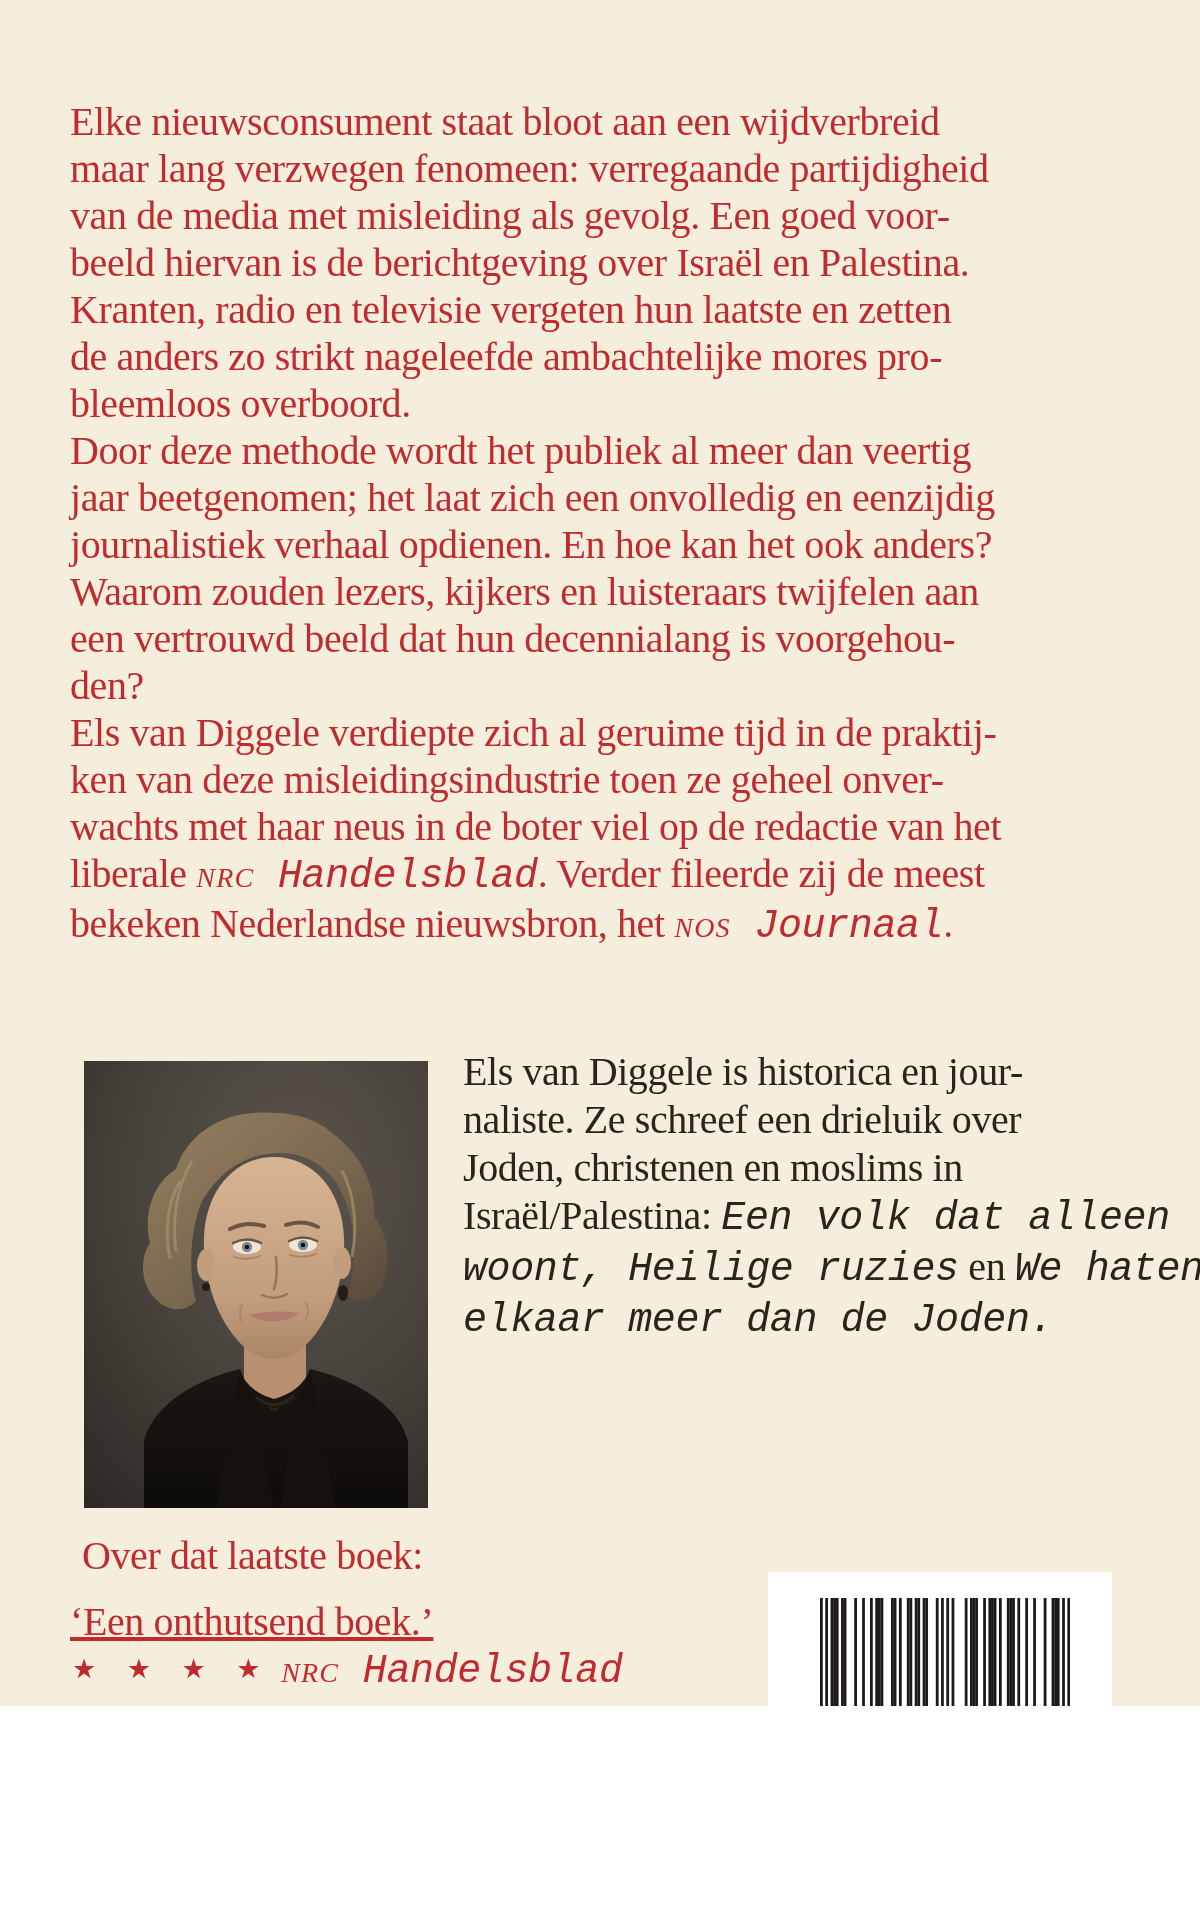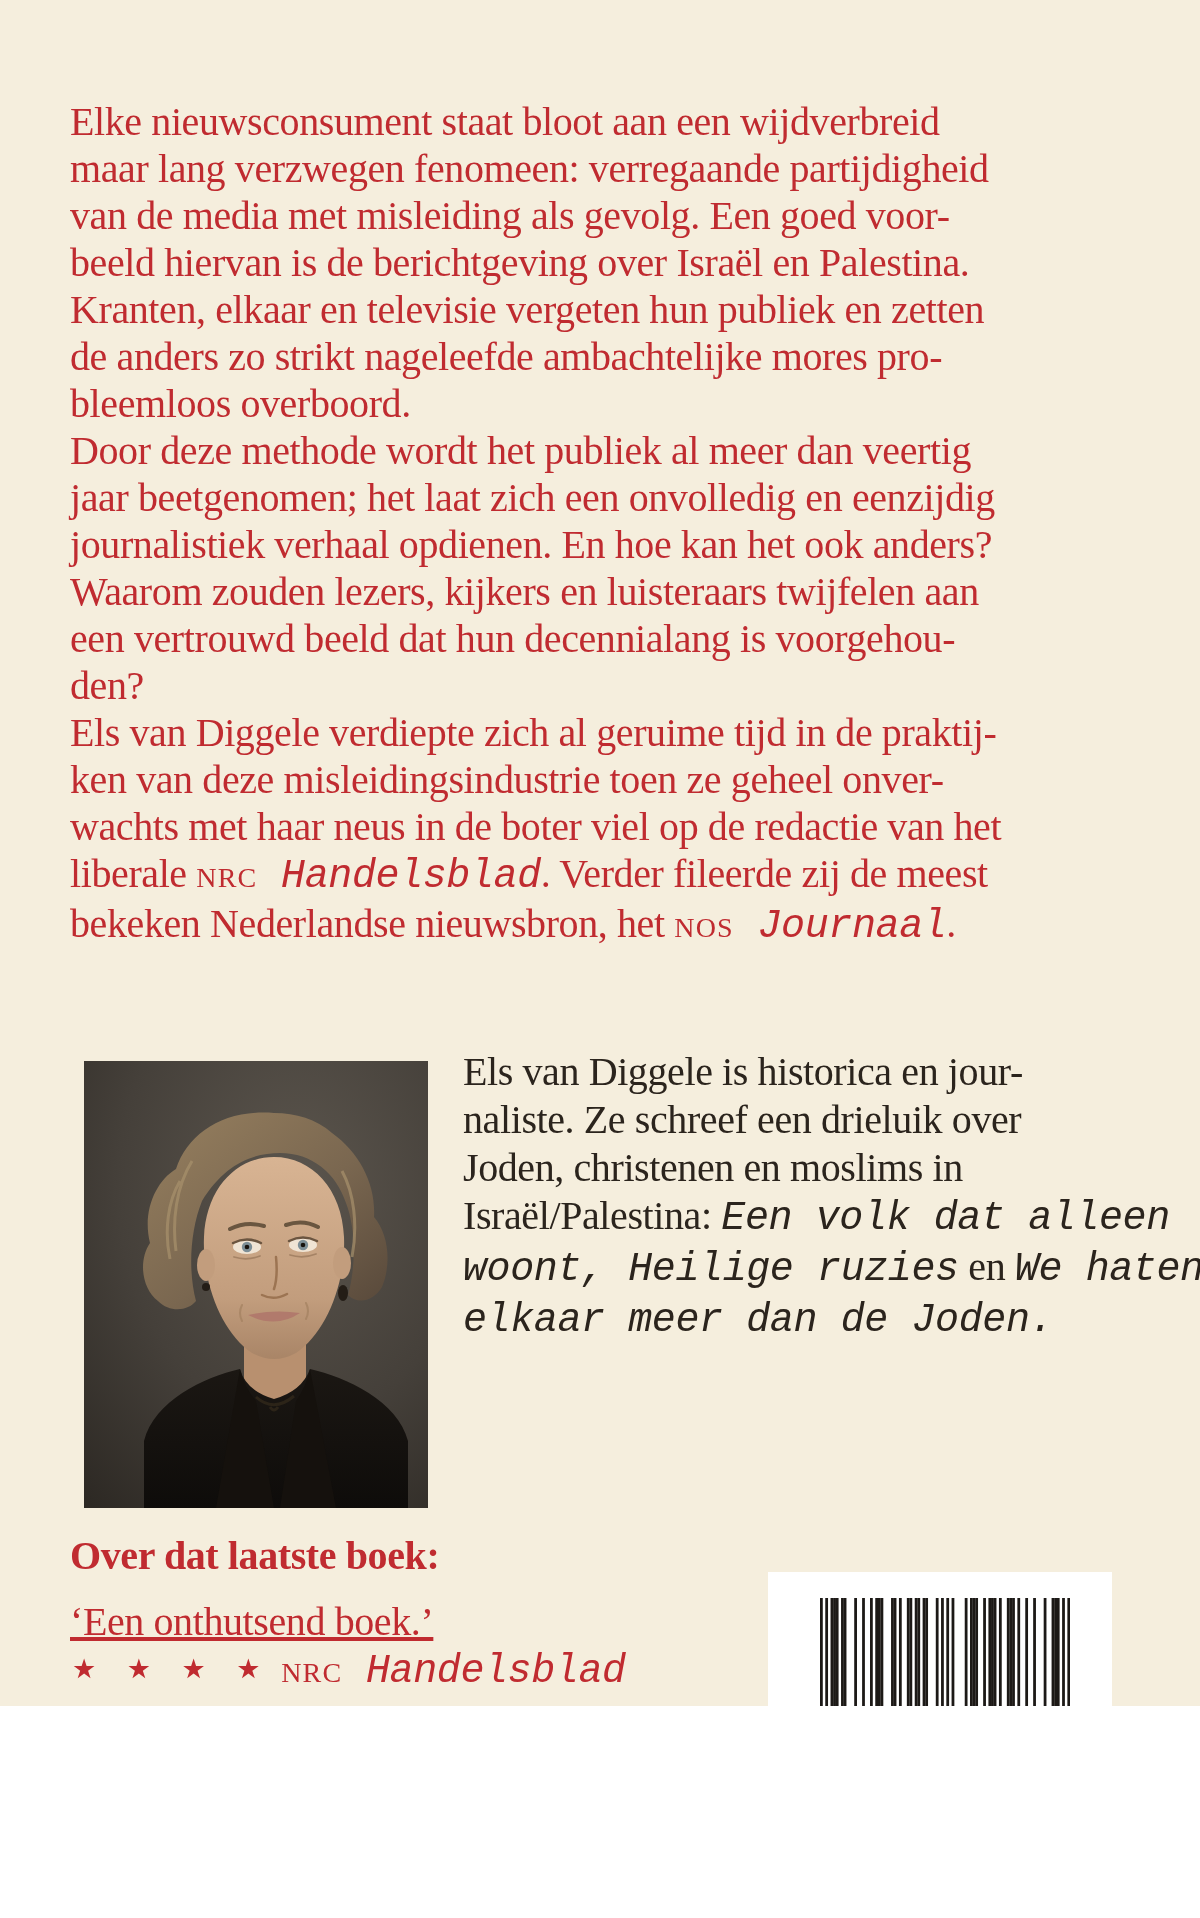--- a/index.html
+++ b/index.html
@@ -4,36 +4,36 @@
 <style>
   html,body{margin:0;padding:0;}
   .page{
     position:relative;width:1200px;height:1706px;overflow:hidden;
     background:var(--bg,#f5eedd);
     font-family:"Liberation Serif", serif;
     color:var(--ink,#2b241d);
   }
   .tl{white-space:nowrap;}
   .i{font-style:italic;font-family:Liberation Mono, monospace;}
-  .sc{font-variant:small-caps;text-transform:lowercase;letter-spacing:.03em;}
+  .sc{font-style:italic;font-variant:small-caps;text-transform:lowercase;letter-spacing:.03em;}
   .blurb{
     position:absolute;left:70px;top:98px;
     font-size:40px;line-height:47px;letter-spacing:-0.4px;
     color:var(--red,#c02b30);
   }
   .bio{
     position:absolute;left:463px;top:1048px;
     font-size:40px;line-height:48px;letter-spacing:-0.4px;
     color:var(--ink,#2b241d);
   }
   .photo{position:absolute;left:84px;top:1061px;width:344px;height:447px;}
   .review-heading{
-    position:absolute;left:70px;top:1532px;
+    position:absolute;left:82px;top:1532px;
     font-size:40px;line-height:47px;letter-spacing:-0.4px;
-    color:var(--red,#c02b30);white-space:nowrap;font-weight:bold;
+    color:var(--red,#c02b30);white-space:nowrap;
   }
   .quote{
     position:absolute;left:70px;top:1598px;
     font-size:40px;line-height:47px;letter-spacing:-0.4px;
     color:var(--red,#c02b30);white-space:nowrap;text-decoration:underline;
   }
   .stars-line{
     position:absolute;left:72px;top:1642px;
     font-size:40px;line-height:53px;letter-spacing:-0.4px;
     color:var(--red,#c02b30);white-space:nowrap;
@@ -56,21 +56,21 @@
 </head>
 <body>
 
 <div class="page">
 
   <div class="blurb">
       <div class="tl"><span>Elke nieuwsconsument staat bloot aan een wijdverbreid</span></div>
       <div class="tl"><span>maar lang verzwegen fenomeen: verregaande partijdigheid</span></div>
       <div class="tl"><span>van de media met misleiding als gevolg. Een goed voor-</span></div>
       <div class="tl"><span>beeld hiervan is de berichtgeving over Israël en Palestina.</span></div>
-      <div class="tl"><span>Kranten, elkaar en televisie vergeten hun publiek en zetten</span></div>
+      <div class="tl"><span>Kranten, radio en televisie vergeten hun laatste en zetten</span></div>
       <div class="tl"><span>de anders zo strikt nageleefde ambachtelijke mores pro-</span></div>
       <div class="tl"><span>bleemloos overboord.</span></div>
       <div class="tl"><span>Door deze methode wordt het publiek al meer dan veertig</span></div>
       <div class="tl"><span>jaar beetgenomen; het laat zich een onvolledig en eenzijdig</span></div>
       <div class="tl"><span>journalistiek verhaal opdienen. En hoe kan het ook anders?</span></div>
       <div class="tl"><span>Waarom zouden lezers, kijkers en luisteraars twijfelen aan</span></div>
       <div class="tl"><span>een vertrouwd beeld dat hun decennialang is voorgehou-</span></div>
       <div class="tl"><span>den?</span></div>
       <div class="tl"><span>Els van Diggele verdiepte zich al geruime tijd in de praktij-</span></div>
       <div class="tl"><span>ken van deze misleidingsindustrie toen ze geheel onver-</span></div>

